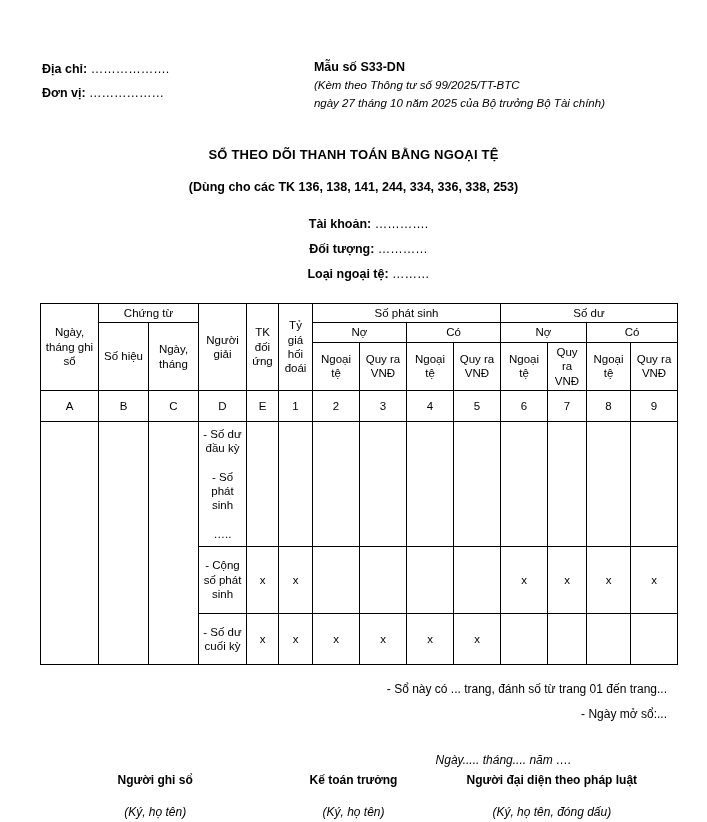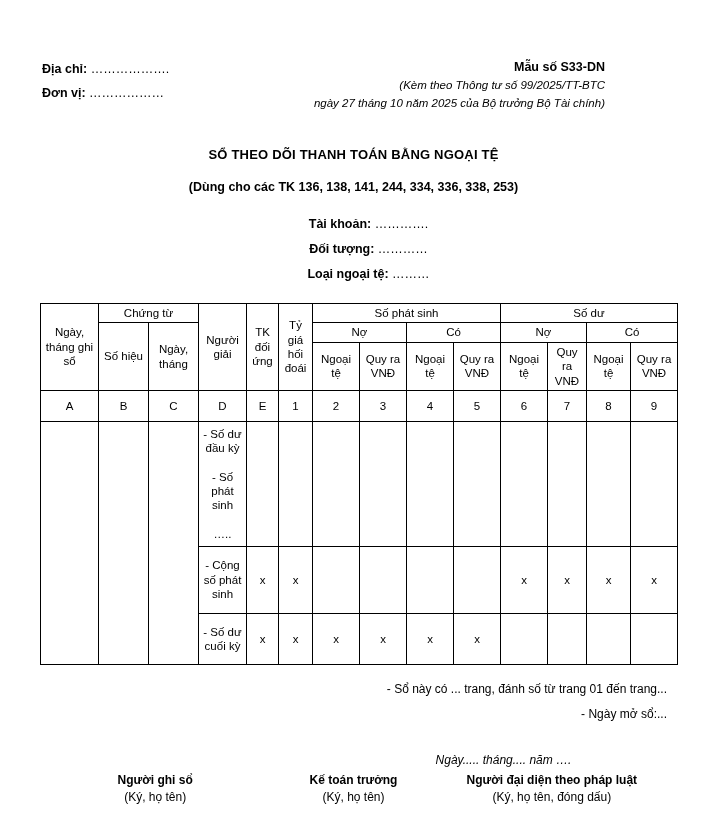--- a/index.html
+++ b/index.html
@@ -28,21 +28,21 @@
     display: flex;
     justify-content: space-between;
     padding: 58px 42px 0 42px;
   }
   .org-block {
     font-size: 12.5px;
     line-height: 1.9;
   }
   .org-line b { font-weight: bold; }
   .form-block {
-    text-align: right;
+    text-align: left;
     font-size: 12px;
     line-height: 1.55;
     padding-right: 60px;
   }
   .form-code {
     font-weight: bold;
     font-size: 12.5px;
   }
   .form-sub {
     font-style: italic;
@@ -122,21 +122,21 @@
     display: flex;
     margin-top: 6px;
     padding: 0 56px;
   }
   .sig-col {
     flex: 1;
     text-align: center;
     font-size: 12px;
   }
   .sig-col .role { font-weight: bold; }
-  .sig-col .hint { margin-top: 3px; }
+  .sig-col .hint { font-style: italic; margin-top: 18px; }
 </style>
 </head>
 <body>
 
 <div class="page">
 
   <div class="header-row">
     <div class="org-block">
       <div class="org-line">
         <b>Địa chỉ:</b>

